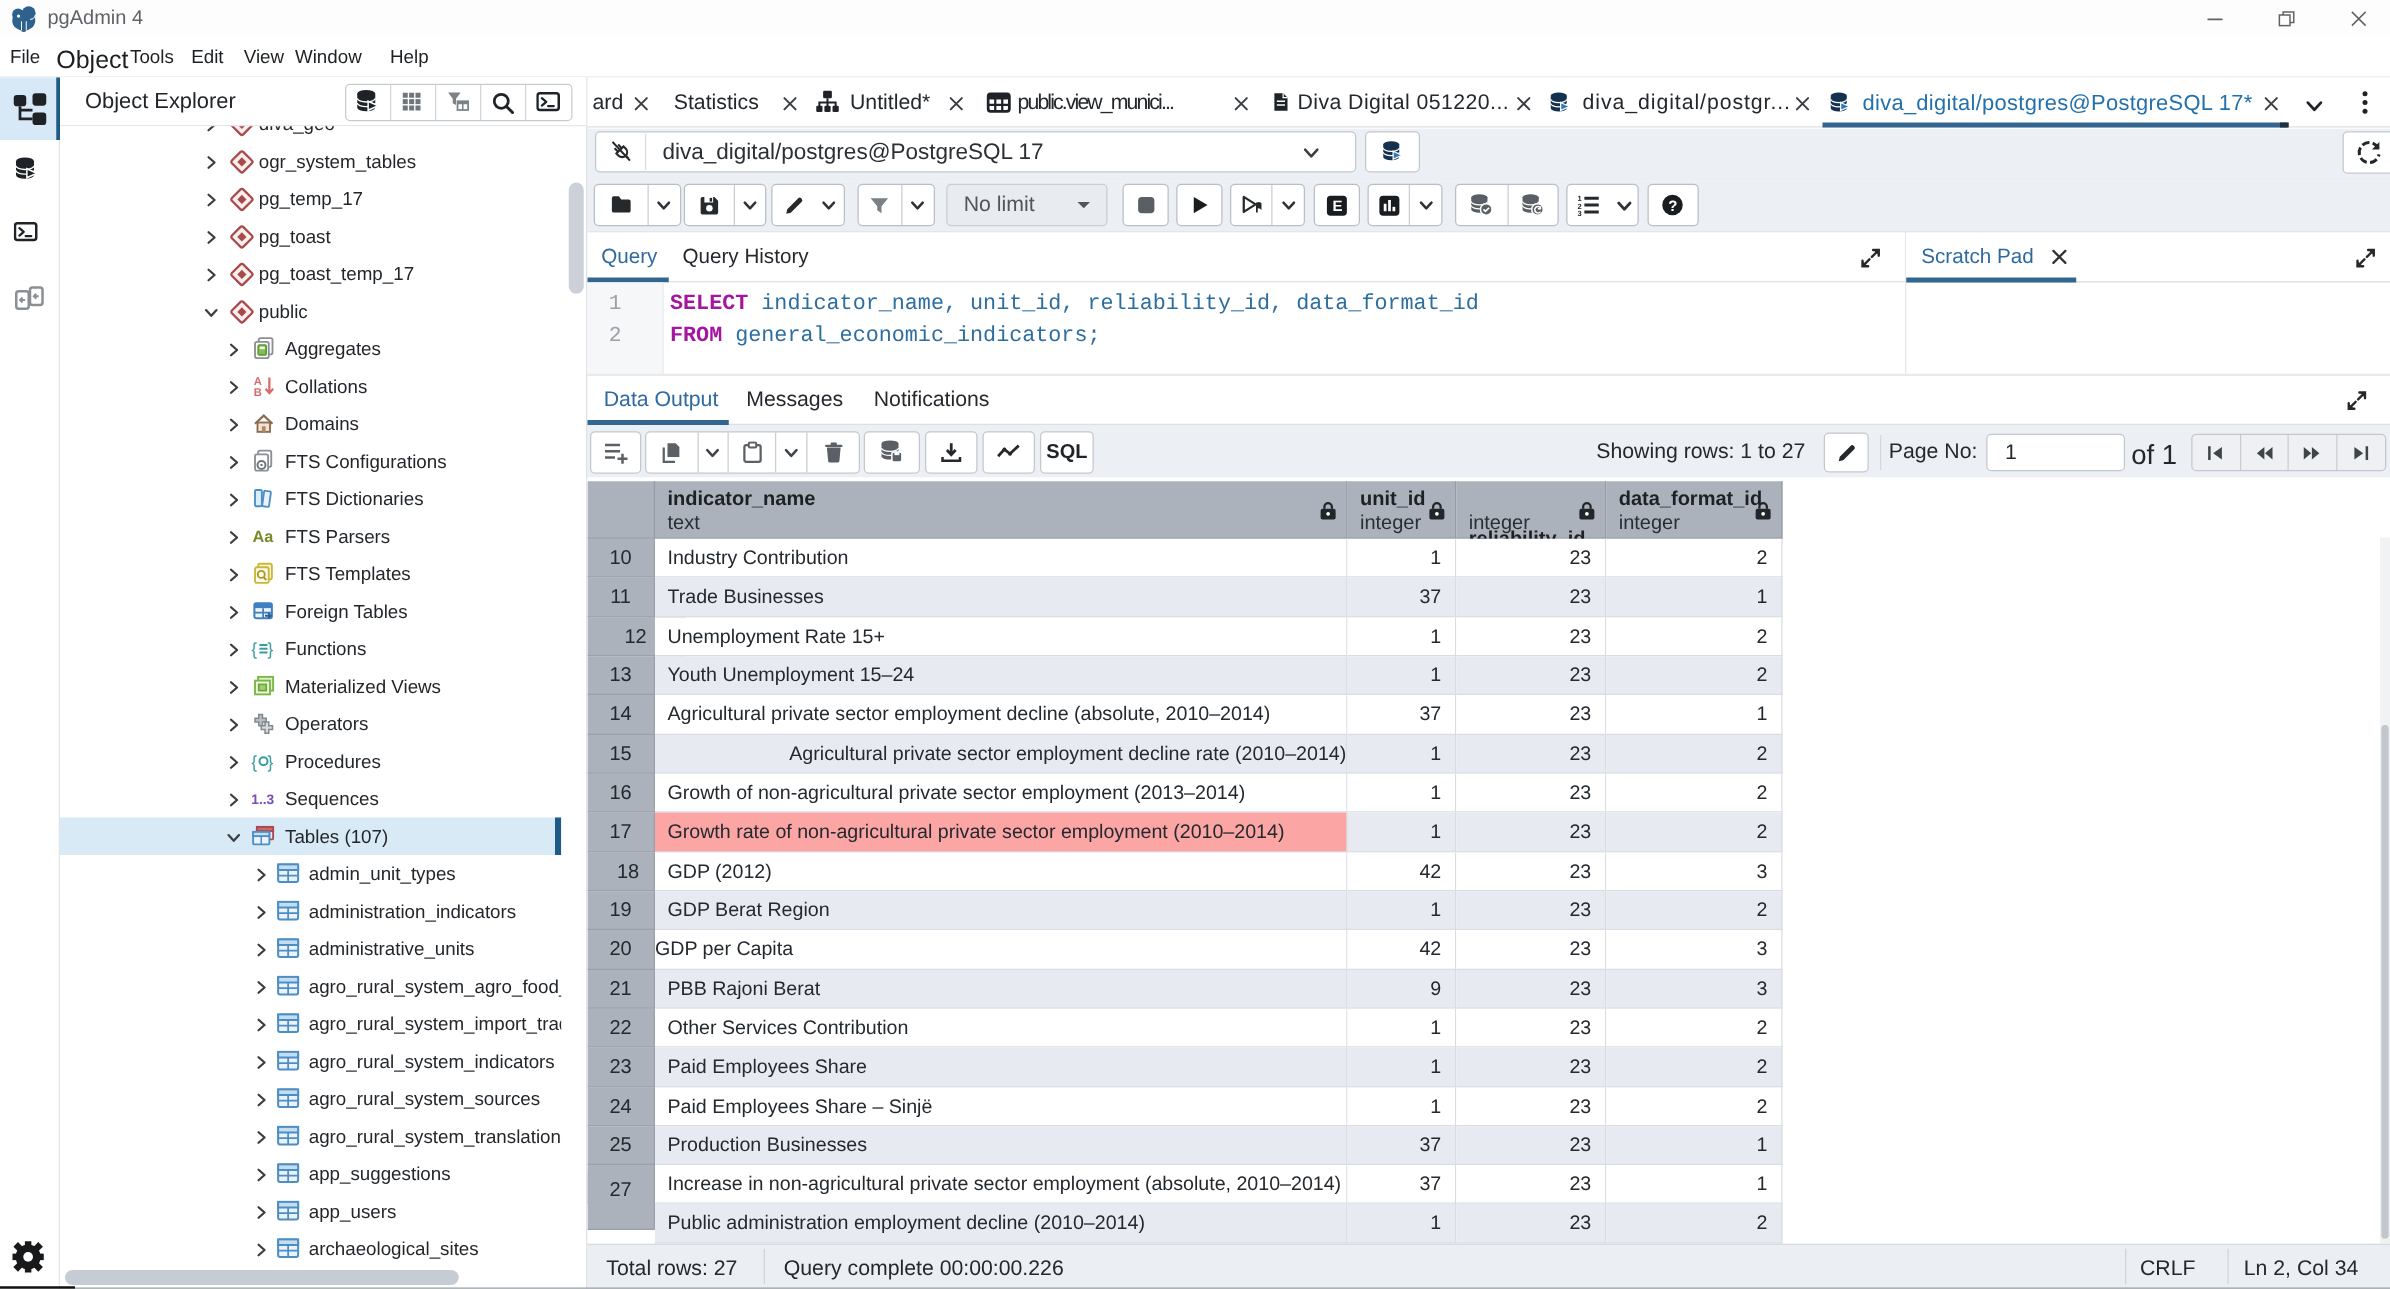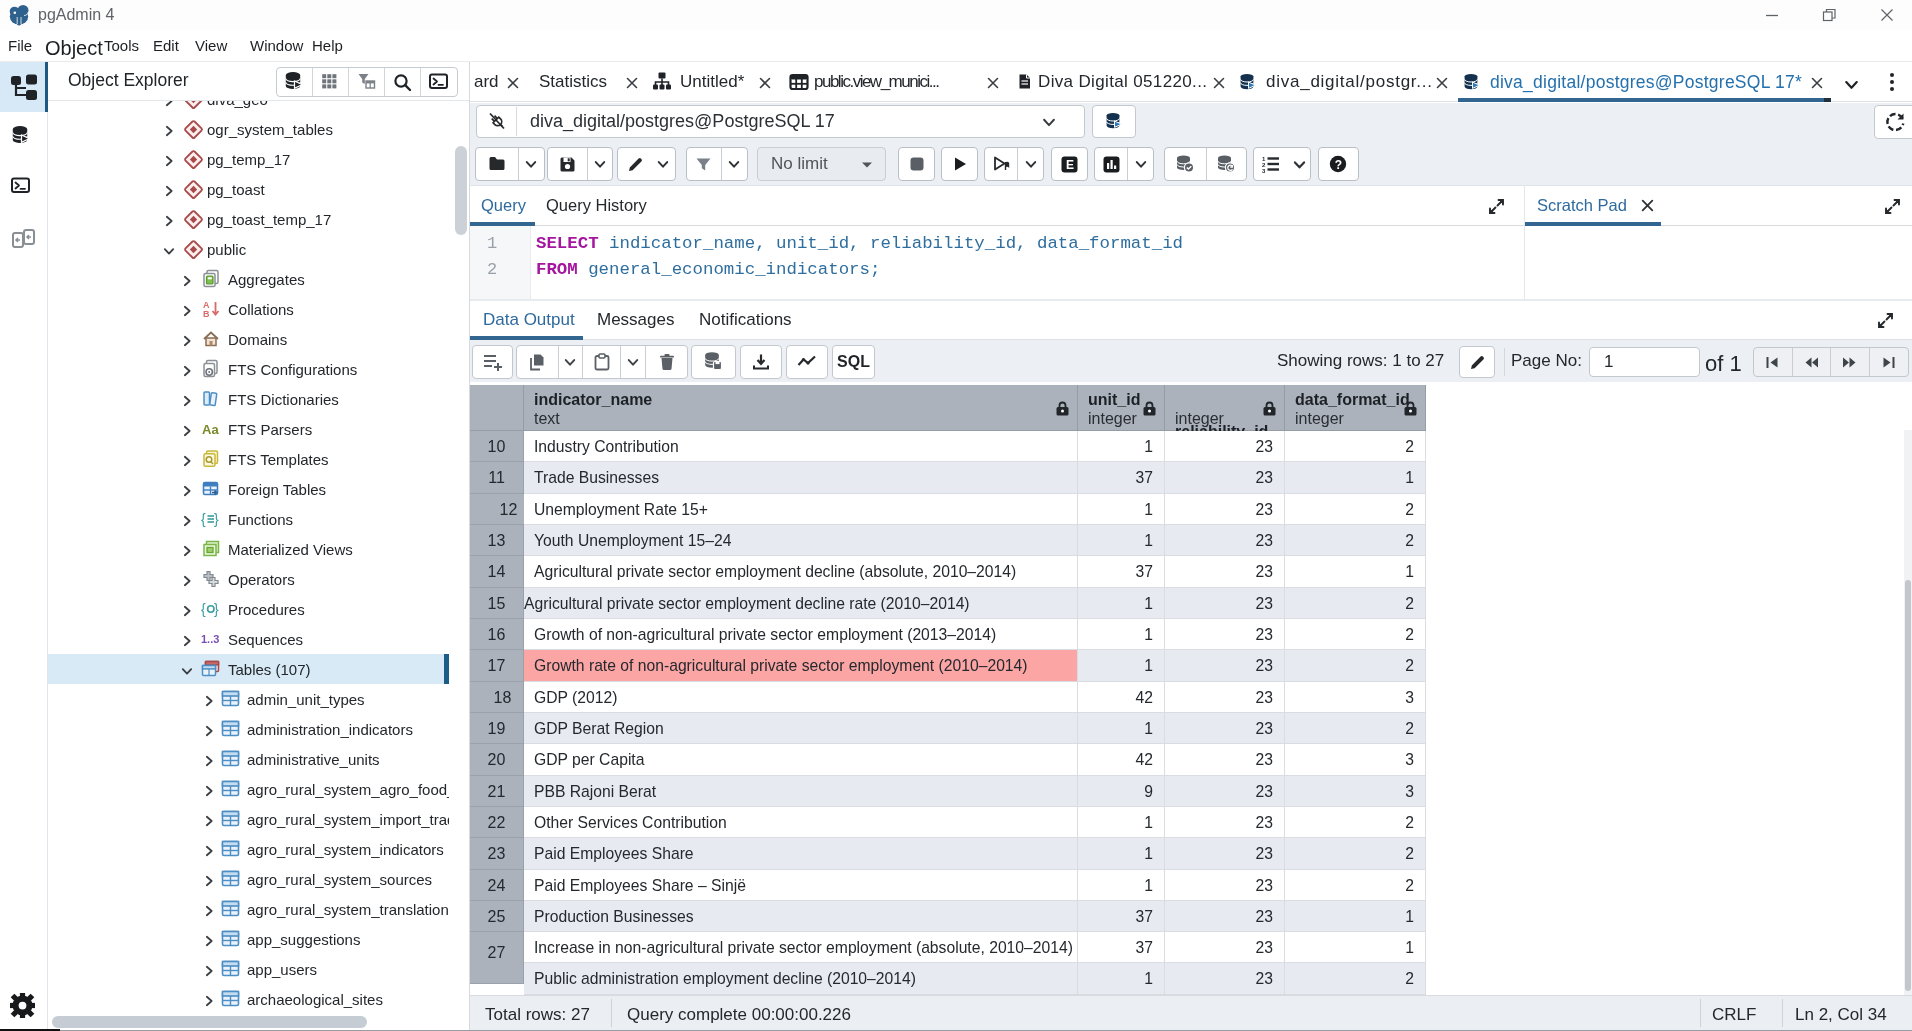--- a/index.html
+++ b/index.html
@@ -35,21 +35,21 @@
     </svg></div>
 <div style="position:absolute; left:1879px; top:7px; "><svg width="16" height="16" viewBox="0 0 16 16" style="">
       <path d="M2.5 2.5 L13.5 13.5 M13.5 2.5 L2.5 13.5" stroke="#5f6368" stroke-width="1.2"></path>
     </svg></div>
 <div class="abs" style="left:0;top:30px;width:1912px;height:32px;background:#fff;border-bottom:1px solid #ececec;"></div>
 <div style="position:absolute; left:8px; top:37px; "><span style="font-size:15px;color:#1d2023;">File</span></div>
 <div style="position:absolute; left:45px; top:37px; "><span style="font-size:20px;color:#1d2023;">Object</span></div>
 <div style="position:absolute; left:104px; top:37px; "><span style="font-size:15px;color:#1d2023;">Tools</span></div>
 <div style="position:absolute; left:153px; top:37px; "><span style="font-size:15px;color:#1d2023;">Edit</span></div>
 <div style="position:absolute; left:195px; top:37px; "><span style="font-size:15px;color:#1d2023;">View</span></div>
-<div style="position:absolute; left:250px; top:37px;text-align:center; "><span style="font-size:15px;color:#1d2023;">Window</span></div>
+<div style="position:absolute; left:236px; top:37px;text-align:center; "><span style="font-size:15px;color:#1d2023;">Window</span></div>
 <div style="position:absolute; left:312px; top:37px; "><span style="font-size:15px;color:#1d2023;">Help</span></div>
 <div class="abs" style="left:0;top:62px;width:48px;height:969px;background:#fff;border-right:1px solid #e1e4e8;"></div>
 <div class="abs" style="left:0;top:62px;width:48px;height:50px;background:#d7e8f6;border-right:3.5px solid #205a82;"></div>
 <div style="position:absolute; left:9px; top:73px; "><svg width="30" height="30" viewBox="0 0 30 30" style="">
       <rect x="2" y="3" width="10" height="9" rx="2.5" fill="#1f2328"></rect>
 <rect x="17" y="1.5" width="11" height="10" rx="2.5" fill="#1f2328"></rect>
 <rect x="17" y="17" width="11" height="10" rx="2.5" fill="#1f2328"></rect>
 <path d="M7 12 L7 22 L17 22 M7 15 L17 15" stroke="#1f2328" stroke-width="2.2" fill="none"></path>
     </svg></div>
 <div style="position:absolute; left:11px; top:125px; "><svg width="26" height="26" viewBox="0 0 26 26" style="">
@@ -875,21 +875,21 @@
     <div class="gcell" style="left:54px;top:142.97px;width:554px;height:31.32px;line-height:31.32px;background:#e7ebf1;padding-left:10px;">Youth Unemployment 15–24</div>
     <div class="gcell" style="left:608px;top:142.97px;width:87px;height:31.32px;line-height:31.32px;background:#e7ebf1;text-align:right;padding-right:11px;">1</div>
     <div class="gcell" style="left:695px;top:142.97px;width:120px;height:31.32px;line-height:31.32px;background:#e7ebf1;text-align:right;padding-right:11px;">23</div>
     <div class="gcell" style="left:815px;top:142.97px;width:141px;height:31.32px;line-height:31.32px;background:#e7ebf1;text-align:right;padding-right:11px;">2</div>
     <div class="gnum" style="left:0px;top:174.29px;width:54px;height:31.32px;line-height:31.32px;">14</div>
     <div class="gcell" style="left:54px;top:174.29px;width:554px;height:31.32px;line-height:31.32px;background:#fff;padding-left:10px;">Agricultural private sector employment decline (absolute, 2010–2014)</div>
     <div class="gcell" style="left:608px;top:174.29px;width:87px;height:31.32px;line-height:31.32px;background:#fff;text-align:right;padding-right:11px;">37</div>
     <div class="gcell" style="left:695px;top:174.29px;width:120px;height:31.32px;line-height:31.32px;background:#fff;text-align:right;padding-right:11px;">23</div>
     <div class="gcell" style="left:815px;top:174.29px;width:141px;height:31.32px;line-height:31.32px;background:#fff;text-align:right;padding-right:11px;">1</div>
     <div class="gnum" style="left:0px;top:205.61px;width:54px;height:31.32px;line-height:31.32px;">15</div>
-    <div class="gcell" style="left:54px;top:205.61px;width:554px;height:31.32px;line-height:31.32px;background:#e7ebf1;">Agricultural private sector employment decline rate (2010–2014)</div>
+    <div class="gcell" style="left:54px;top:205.61px;width:554px;height:31.32px;line-height:31.32px;background:#e7ebf1;text-align:right;">Agricultural private sector employment decline rate (2010–2014)</div>
     <div class="gcell" style="left:608px;top:205.61px;width:87px;height:31.32px;line-height:31.32px;background:#e7ebf1;text-align:right;padding-right:11px;">1</div>
     <div class="gcell" style="left:695px;top:205.61px;width:120px;height:31.32px;line-height:31.32px;background:#e7ebf1;text-align:right;padding-right:11px;">23</div>
     <div class="gcell" style="left:815px;top:205.61px;width:141px;height:31.32px;line-height:31.32px;background:#e7ebf1;text-align:right;padding-right:11px;">2</div>
     <div class="gnum" style="left:0px;top:236.93px;width:54px;height:31.32px;line-height:31.32px;">16</div>
     <div class="gcell" style="left:54px;top:236.93px;width:554px;height:31.32px;line-height:31.32px;background:#fff;padding-left:10px;">Growth of non-agricultural private sector employment (2013–2014)</div>
     <div class="gcell" style="left:608px;top:236.93px;width:87px;height:31.32px;line-height:31.32px;background:#fff;text-align:right;padding-right:11px;">1</div>
     <div class="gcell" style="left:695px;top:236.93px;width:120px;height:31.32px;line-height:31.32px;background:#fff;text-align:right;padding-right:11px;">23</div>
     <div class="gcell" style="left:815px;top:236.93px;width:141px;height:31.32px;line-height:31.32px;background:#fff;text-align:right;padding-right:11px;">2</div>
     <div class="gnum" style="left:0px;top:268.26px;width:54px;height:31.32px;line-height:31.32px;">17</div>
     <div class="gcell" style="left:54px;top:268.26px;width:554px;height:31.32px;line-height:31.32px;background:#fca5a5;padding-left:10px;">Growth rate of non-agricultural private sector employment (2010–2014)</div>
@@ -900,21 +900,21 @@
     <div class="gcell" style="left:54px;top:299.58px;width:554px;height:31.32px;line-height:31.32px;background:#fff;padding-left:10px;">GDP (2012)</div>
     <div class="gcell" style="left:608px;top:299.58px;width:87px;height:31.32px;line-height:31.32px;background:#fff;text-align:right;padding-right:11px;">42</div>
     <div class="gcell" style="left:695px;top:299.58px;width:120px;height:31.32px;line-height:31.32px;background:#fff;text-align:right;padding-right:11px;">23</div>
     <div class="gcell" style="left:815px;top:299.58px;width:141px;height:31.32px;line-height:31.32px;background:#fff;text-align:right;padding-right:11px;">3</div>
     <div class="gnum" style="left:0px;top:330.90px;width:54px;height:31.32px;line-height:31.32px;">19</div>
     <div class="gcell" style="left:54px;top:330.90px;width:554px;height:31.32px;line-height:31.32px;background:#e7ebf1;padding-left:10px;">GDP Berat Region</div>
     <div class="gcell" style="left:608px;top:330.90px;width:87px;height:31.32px;line-height:31.32px;background:#e7ebf1;text-align:right;padding-right:11px;">1</div>
     <div class="gcell" style="left:695px;top:330.90px;width:120px;height:31.32px;line-height:31.32px;background:#e7ebf1;text-align:right;padding-right:11px;">23</div>
     <div class="gcell" style="left:815px;top:330.90px;width:141px;height:31.32px;line-height:31.32px;background:#e7ebf1;text-align:right;padding-right:11px;">2</div>
     <div class="gnum" style="left:0px;top:362.22px;width:54px;height:31.32px;line-height:31.32px;">20</div>
-    <div class="gcell" style="left:54px;top:362.22px;width:554px;height:31.32px;line-height:31.32px;background:#fff;padding-left:10px;">GDP per Capita</div>
+    <div class="gcell" style="left:54px;top:362.22px;width:554px;height:31.32px;line-height:31.32px;background:#fff;">GDP per Capita</div>
     <div class="gcell" style="left:608px;top:362.22px;width:87px;height:31.32px;line-height:31.32px;background:#fff;text-align:right;padding-right:11px;">42</div>
     <div class="gcell" style="left:695px;top:362.22px;width:120px;height:31.32px;line-height:31.32px;background:#fff;text-align:right;padding-right:11px;">23</div>
     <div class="gcell" style="left:815px;top:362.22px;width:141px;height:31.32px;line-height:31.32px;background:#fff;text-align:right;padding-right:11px;">3</div>
     <div class="gnum" style="left:0px;top:393.54px;width:54px;height:31.32px;line-height:31.32px;">21</div>
     <div class="gcell" style="left:54px;top:393.54px;width:554px;height:31.32px;line-height:31.32px;background:#e7ebf1;padding-left:10px;">PBB Rajoni Berat</div>
     <div class="gcell" style="left:608px;top:393.54px;width:87px;height:31.32px;line-height:31.32px;background:#e7ebf1;text-align:right;padding-right:11px;">9</div>
     <div class="gcell" style="left:695px;top:393.54px;width:120px;height:31.32px;line-height:31.32px;background:#e7ebf1;text-align:right;padding-right:11px;">23</div>
     <div class="gcell" style="left:815px;top:393.54px;width:141px;height:31.32px;line-height:31.32px;background:#e7ebf1;text-align:right;padding-right:11px;">3</div>
     <div class="gnum" style="left:0px;top:424.87px;width:54px;height:31.32px;line-height:31.32px;">22</div>
     <div class="gcell" style="left:54px;top:424.87px;width:554px;height:31.32px;line-height:31.32px;background:#fff;padding-left:10px;">Other Services Contribution</div>

